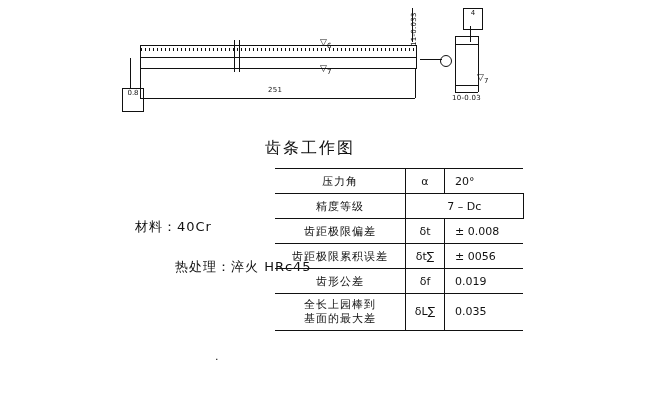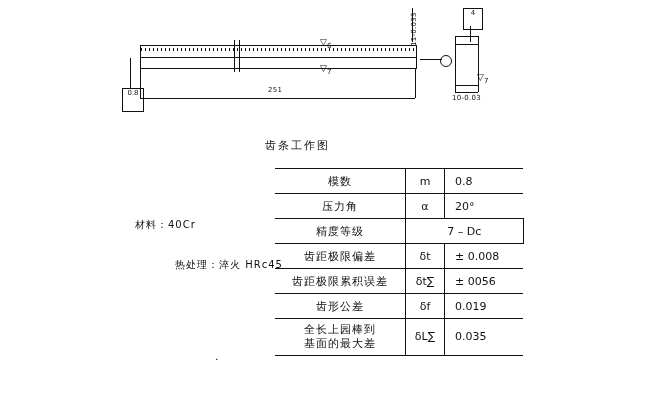--- a/index.html
+++ b/index.html
@@ -70,26 +70,26 @@
     position:absolute;border:1px solid #111;background:#fff;
     font-size:7px;text-align:center;line-height:1.1;padding:1px 2px;
   }
   .vee{
     position:absolute;font-size:9px;color:#111;
   }
 
   
   .caption{
     position:absolute;left:265px;top:138px;
-    font-size:11px;letter-spacing:2px;text-align:center;
+    font-size:16px;letter-spacing:2px;text-align:center;
   }
 
   
   .leftlabel{
-    position:absolute;font-size:10px;letter-spacing:1px;white-space:nowrap;
+    position:absolute;font-size:13px;letter-spacing:1px;white-space:nowrap;
   }
 
   
   .ptable{
     position:absolute;left:275px;top:168px;border-collapse:collapse;
   }
   .ptable td{
     border-top:1px solid #111;border-bottom:1px solid #111;
     padding:4px 6px;font-size:11px;height:16px;vertical-align:middle;
   }
@@ -157,25 +157,20 @@
 
   <div class="caption">齿条工作图</div>
 
   <div class="leftlabel" style="left:135px;top:218px;">材料：40Cr</div>
   <div class="leftlabel" style="left:135px;top:258px;margin-left:40px;">热处理：淬火 HRc45</div>
   <div class="dot">.</div>
 
   <table class="ptable">
     <tbody>
       <tr>
-        <td>模数</td>
-        <td>m</td>
-        <td>0.8</td>
-      </tr>
-      <tr>
         <td>压力角</td>
         <td>α</td>
         <td>20°</td>
       </tr>
       <tr>
         <td>精度等级</td>
         <td class="wide" colspan="2" style="border-left:1px solid #111;text-align:center;">7 – Dc</td>
       </tr>
       <tr>
         <td>齿距极限偏差</td>

